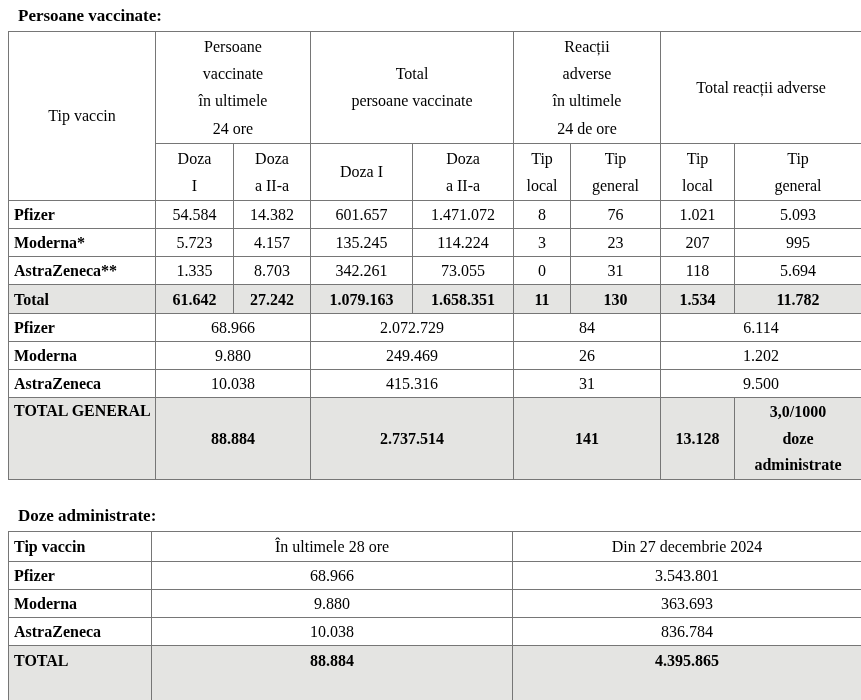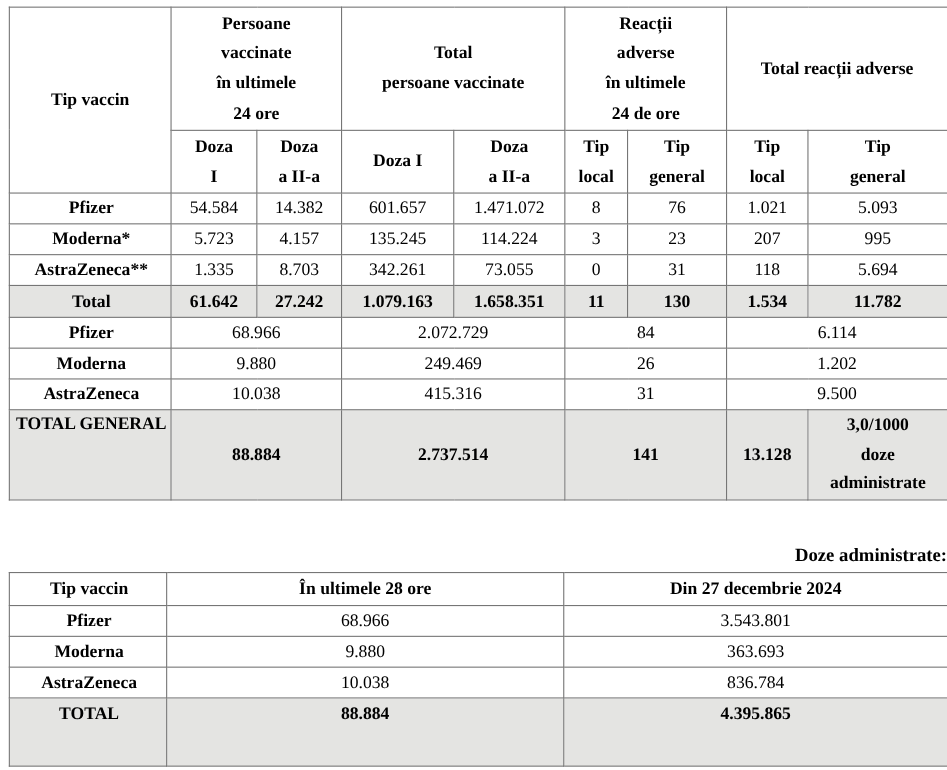--- a/index.html
+++ b/index.html
@@ -31,56 +31,56 @@
   td {
     border: 1px solid #767676;
     font-size: 16px;
     padding: 1px 3px;
     text-align: center;
     vertical-align: middle;
     overflow: hidden;
     line-height: 1.45;
   }
   td.hdr {
-    font-weight: bold;
+    font-weight: normal;
     white-space: pre-line;
     line-height: 1.7;
   }
   td.row-label {
-    text-align: center;
+    text-align: left;
     font-weight: bold;
     padding-left: 5px;
   }
   tr.shaded td {
     background: #e4e4e2;
   }
   tr.total td {
     font-weight: bold;
   }
   td.tg-label {
     vertical-align: top;
   }
   td.multiline {
     white-space: pre-line;
     line-height: 1.65;
   }
   .t2-gap {
-    margin-top: 40px;
-    text-align: right;
+    margin-top: 26px;
   }
   tr.t2-total td {
     vertical-align: top;
     padding-top: 3px;
   }
 </style>
 </head>
 <body>
 
 <div class="doc">
 
+  <div class="section-title">Persoane vaccinate:</div>
 
   <table>
     <colgroup>
       <col style="width:147px">
         <col style="width:78px">
         <col style="width:77px">
       <col style="width:102px">
         <col style="width:101px">
         <col style="width:57px">
       <col style="width:90px">

